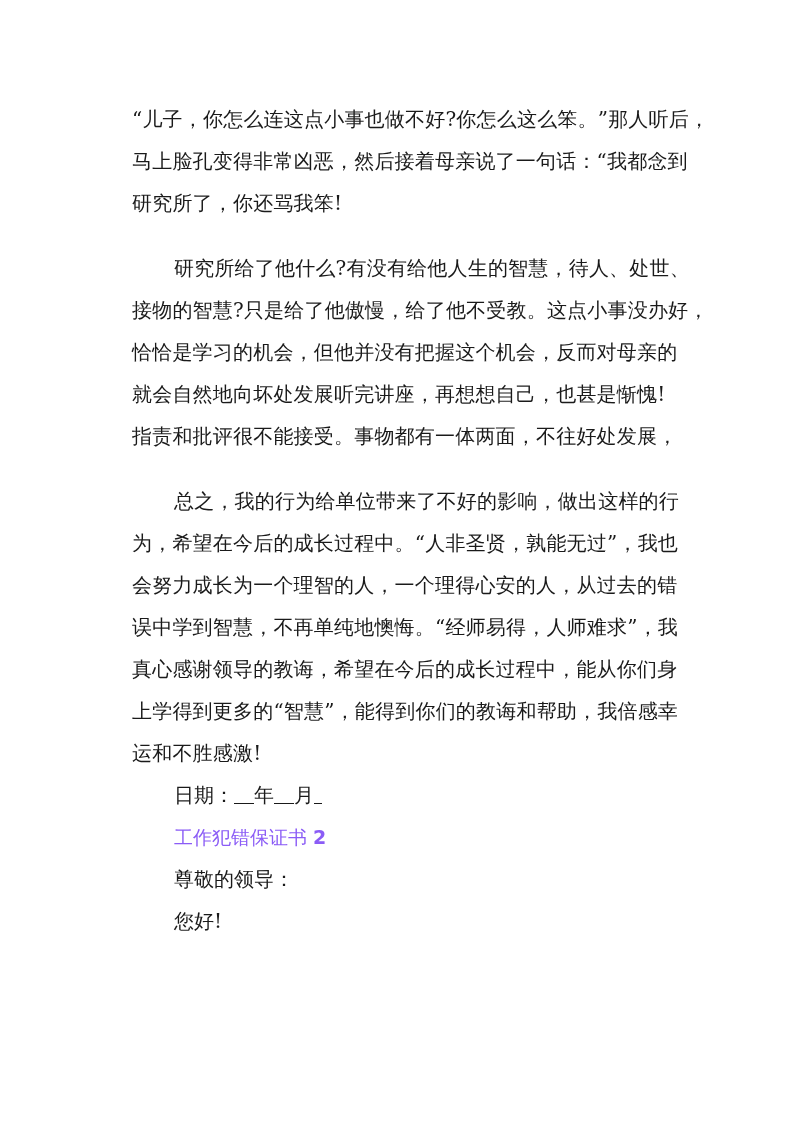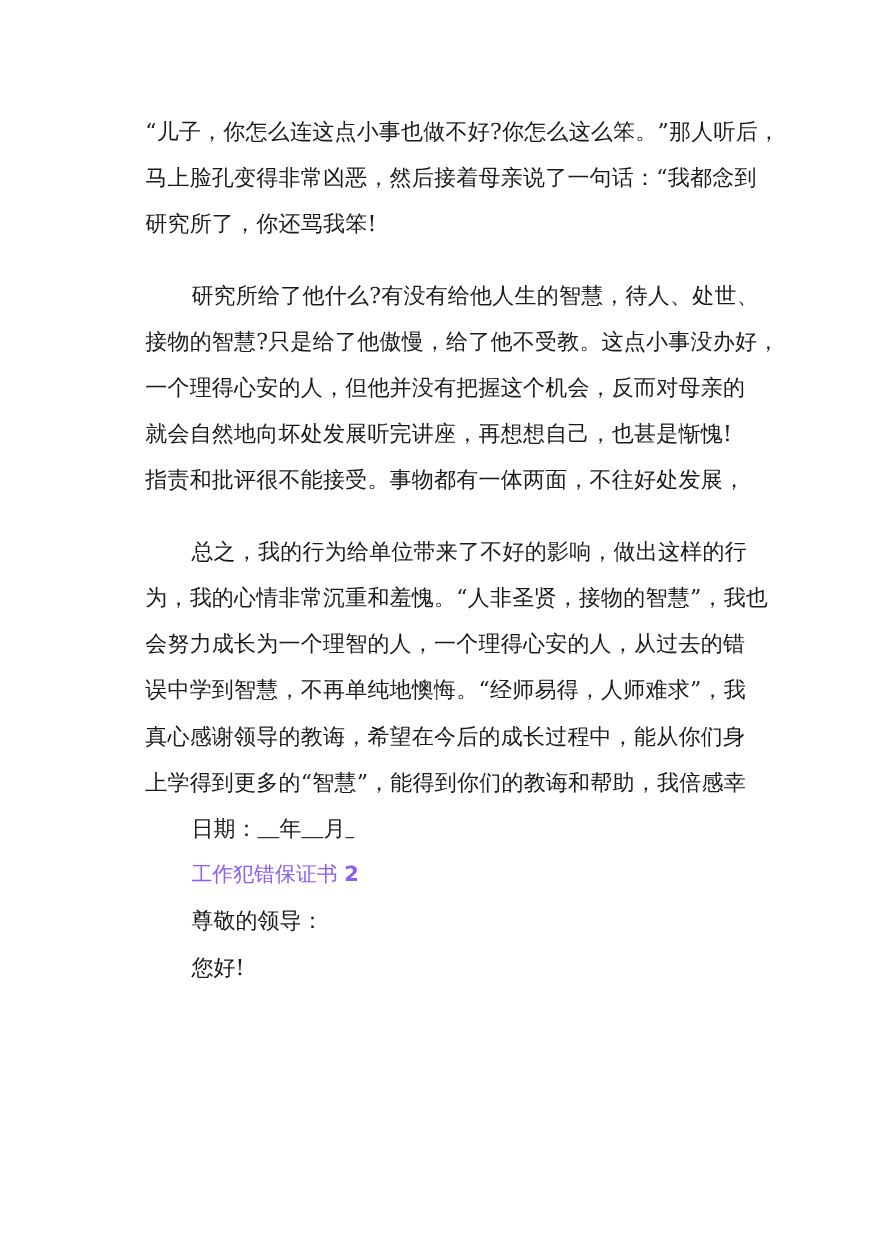--- a/index.html
+++ b/index.html
@@ -23,32 +23,33 @@
 
   <p class="para">
     <span class="line">“儿子，你怎么连这点小事也做不好?你怎么这么笨。”那人听后，</span>
     <span class="line">马上脸孔变得非常凶恶，然后接着母亲说了一句话：“我都念到</span>
     <span class="line">研究所了，你还骂我笨!</span>
   </p>
 
   <p class="para gap">
     <span class="line" style="padding-left:42px">研究所给了他什么?有没有给他人生的智慧，待人、处世、</span>
     <span class="line">接物的智慧?只是给了他傲慢，给了他不受教。这点小事没办好，</span>
-    <span class="line">一个理得心安的人，但他并没有把握这个机会，反而对母亲的</span>
+    <span class="line">恰恰是学习的机会，但他并没有把握这个机会，反而对母亲的</span>
     <span class="line">就会自然地向坏处发展听完讲座，再想想自己，也甚是惭愧!</span>
     <span class="line">指责和批评很不能接受。事物都有一体两面，不往好处发展，</span>
   </p>
 
   <p class="para gap">
     <span class="line" style="padding-left:42px">总之，我的行为给单位带来了不好的影响，做出这样的行</span>
-    <span class="line">为，我的心情非常沉重和羞愧。“人非圣贤，接物的智慧”，我也</span>
+    <span class="line">为，希望在今后的成长过程中。“人非圣贤，孰能无过”，我也</span>
     <span class="line">会努力成长为一个理智的人，一个理得心安的人，从过去的错</span>
     <span class="line">误中学到智慧，不再单纯地懊悔。“经师易得，人师难求”，我</span>
     <span class="line">真心感谢领导的教诲，希望在今后的成长过程中，能从你们身</span>
     <span class="line">上学得到更多的“智慧”，能得到你们的教诲和帮助，我倍感幸</span>
+    <span class="line">运和不胜感激!</span>
   </p>
 
 
   <p class="short gap">
     <span>日期：</span><span class="blank" style="width:20px"></span><span>年</span><span class="blank" style="width:20px"></span><span>月</span><span class="blank" style="width:8px"></span>
   </p>
 
   <h2 class="heading gap">
     <span>工作犯错保证书</span>
     <span class="num">2</span>

